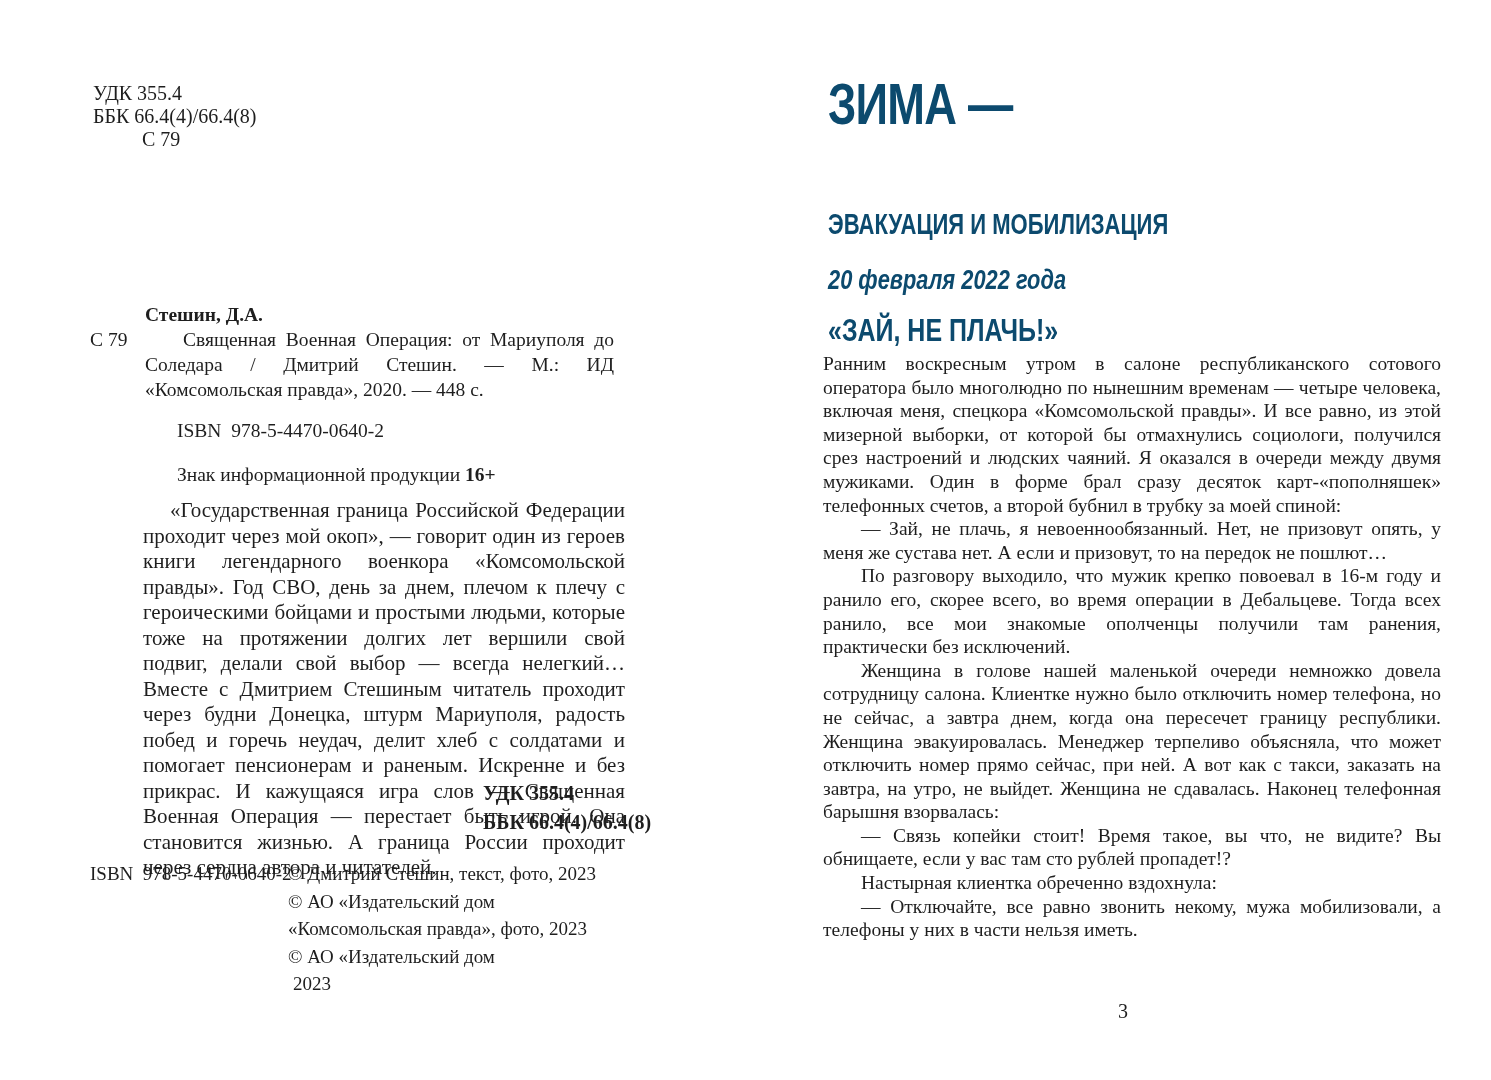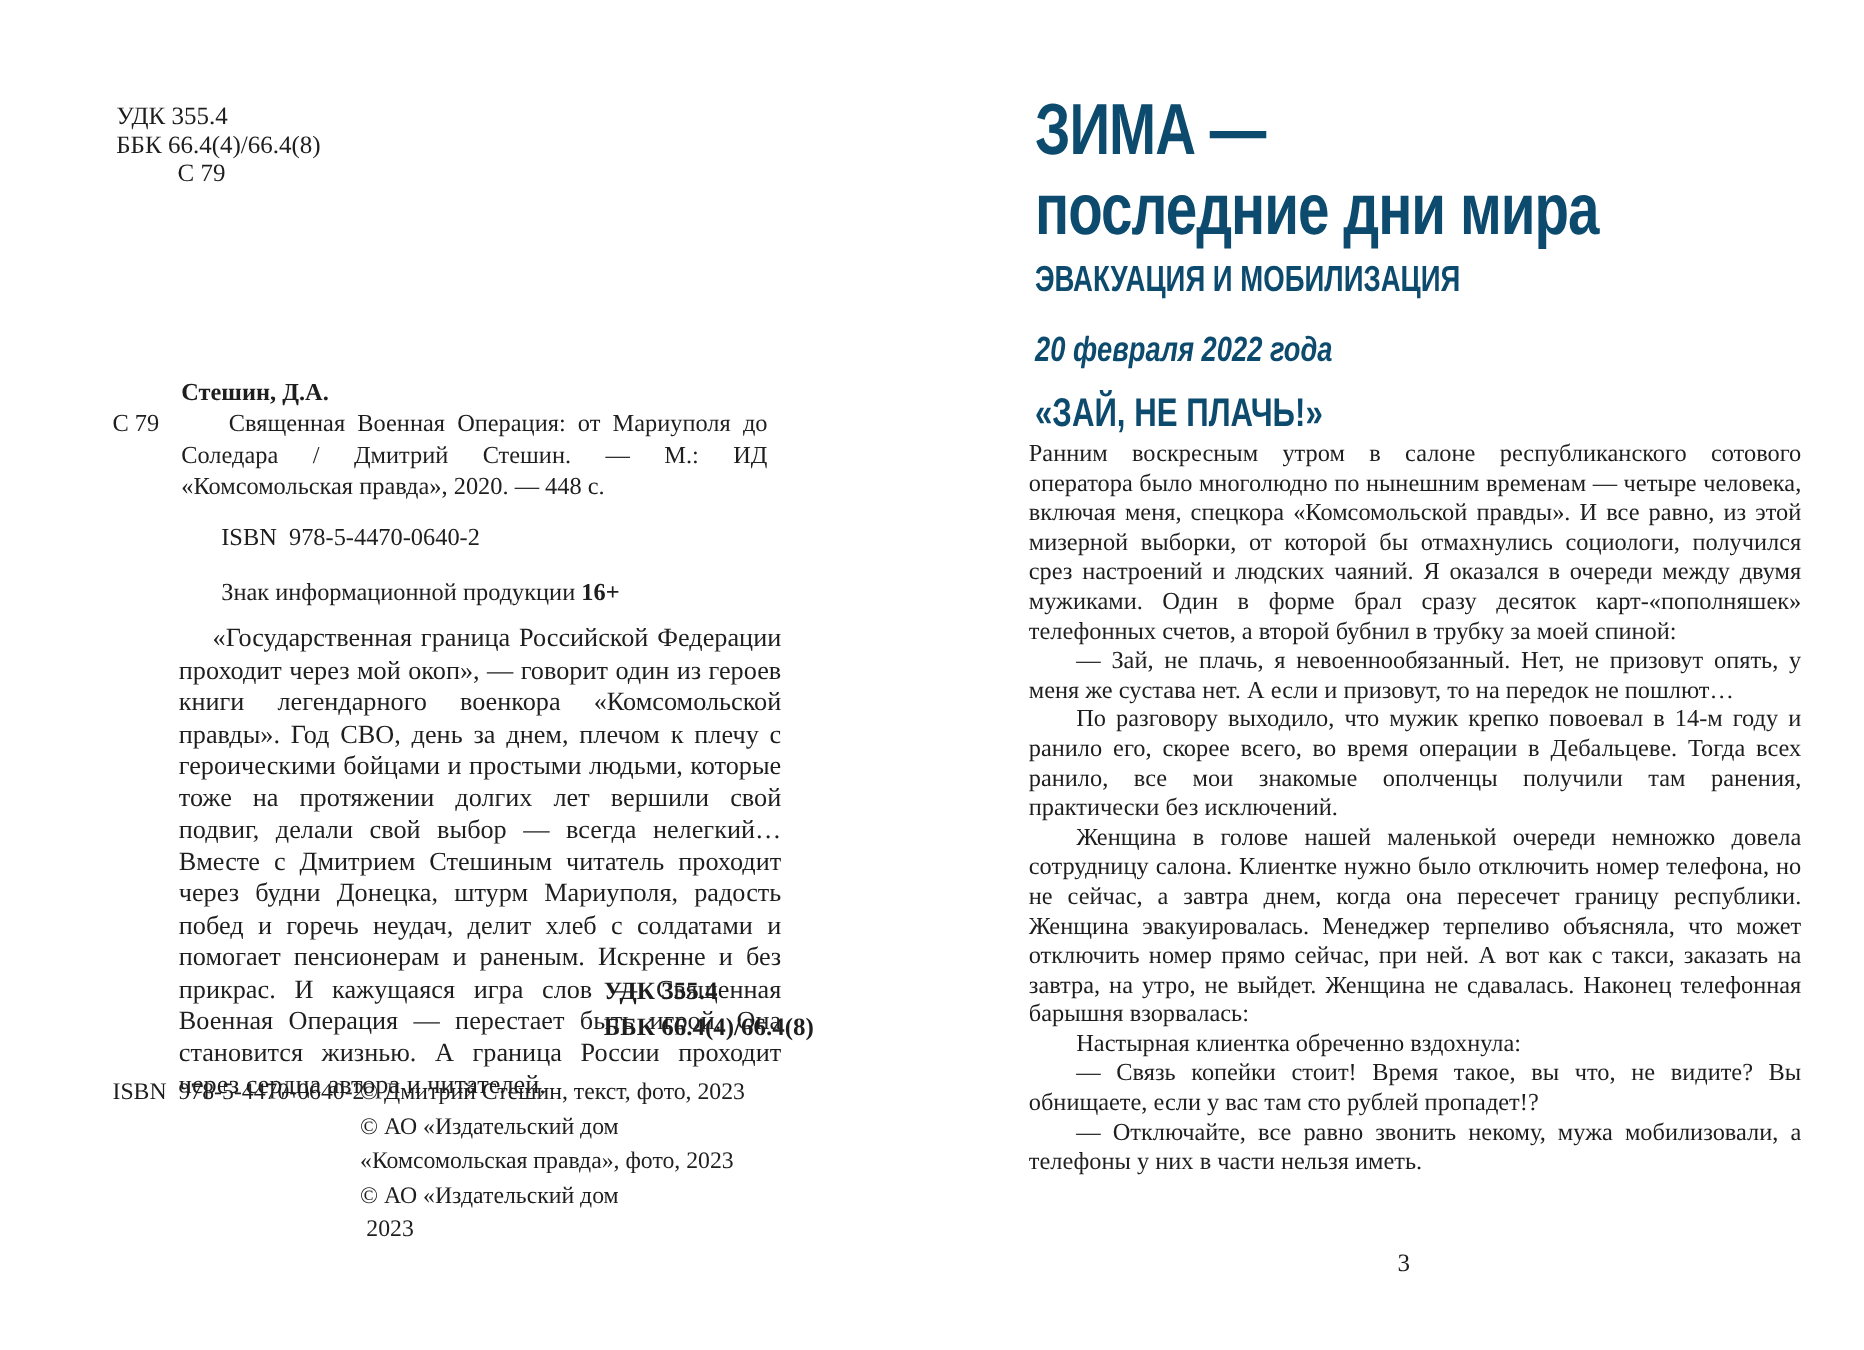--- a/index.html
+++ b/index.html
@@ -120,34 +120,33 @@
         <div>© АО «Издательский дом</div>
         <div class="cr-last">2023</div>
       </div>
     </div>
   </section>
 
   <section>
 
     <h1 class="chapter-title sans">
       <div><span class="cx">ЗИМА —</span></div>
-      <div><span class="cx">последние дни мира</span></div>
     </h1>
 
     <h2 class="chapter-subtitle sans"><span class="cx">ЭВАКУАЦИЯ И МОБИЛИЗАЦИЯ</span></h2>
 
     <div class="kicker-date sans"><span class="cx">20 февраля 2022 года</span></div>
 
     <h3 class="section-heading sans"><span class="cx">«ЗАЙ, НЕ ПЛАЧЬ!»</span></h3>
 
     <div class="body-col">
       <p class="first">Ранним воскресным утром в салоне республиканского сотового оператора было многолюдно по нынешним временам — четыре человека, включая меня, спецкора «Комсомольской правды». И все равно, из этой мизерной выборки, от которой бы отмахнулись социологи, получился срез настроений и людских чаяний. Я оказался в очереди между двумя мужиками. Один в форме брал сразу десяток карт-«пополняшек» телефонных счетов, а второй бубнил в трубку за моей спиной:</p>
       <p>— Зай, не плачь, я невоеннообязанный. Нет, не призовут опять, у меня же сустава нет. А если и призовут, то на передок не пошлют…</p>
-      <p>По разговору выходило, что мужик крепко повоевал в 14-м году и ранило его, скорее всего, во время операции в Дебальцеве. Тогда всех ранило, все мои знакомые ополченцы получили там ранения, практически без исключений.</p>
+      <p>По разговору выходило, что мужик крепко повоевал в 16-м году и ранило его, скорее всего, во время операции в Дебальцеве. Тогда всех ранило, все мои знакомые ополченцы получили там ранения, практически без исключений.</p>
       <p>Женщина в голове нашей маленькой очереди немножко довела сотрудницу салона. Клиентке нужно было отключить номер телефона, но не сейчас, а завтра днем, когда она пересечет границу республики. Женщина эвакуировалась. Менеджер терпеливо объясняла, что может отключить номер прямо сейчас, при ней. А вот как с такси, заказать на завтра, на утро, не выйдет. Женщина не сдавалась. Наконец телефонная барышня взорвалась:</p>
+      <p>— Связь копейки стоит! Время такое, вы что, не видите? Вы обнищаете, если у вас там сто рублей пропадет!?</p>
       <p>Настырная клиентка обреченно вздохнула:</p>
-      <p>— Связь копейки стоит! Время такое, вы что, не видите? Вы обнищаете, если у вас там сто рублей пропадет!?</p>
       <p>— Отключайте, все равно звонить некому, мужа мобилизовали, а телефоны у них в части нельзя иметь.</p>
     </div>
 
     <div class="page-num">3</div>
   </section>
 </div>
 
 </body></html>

